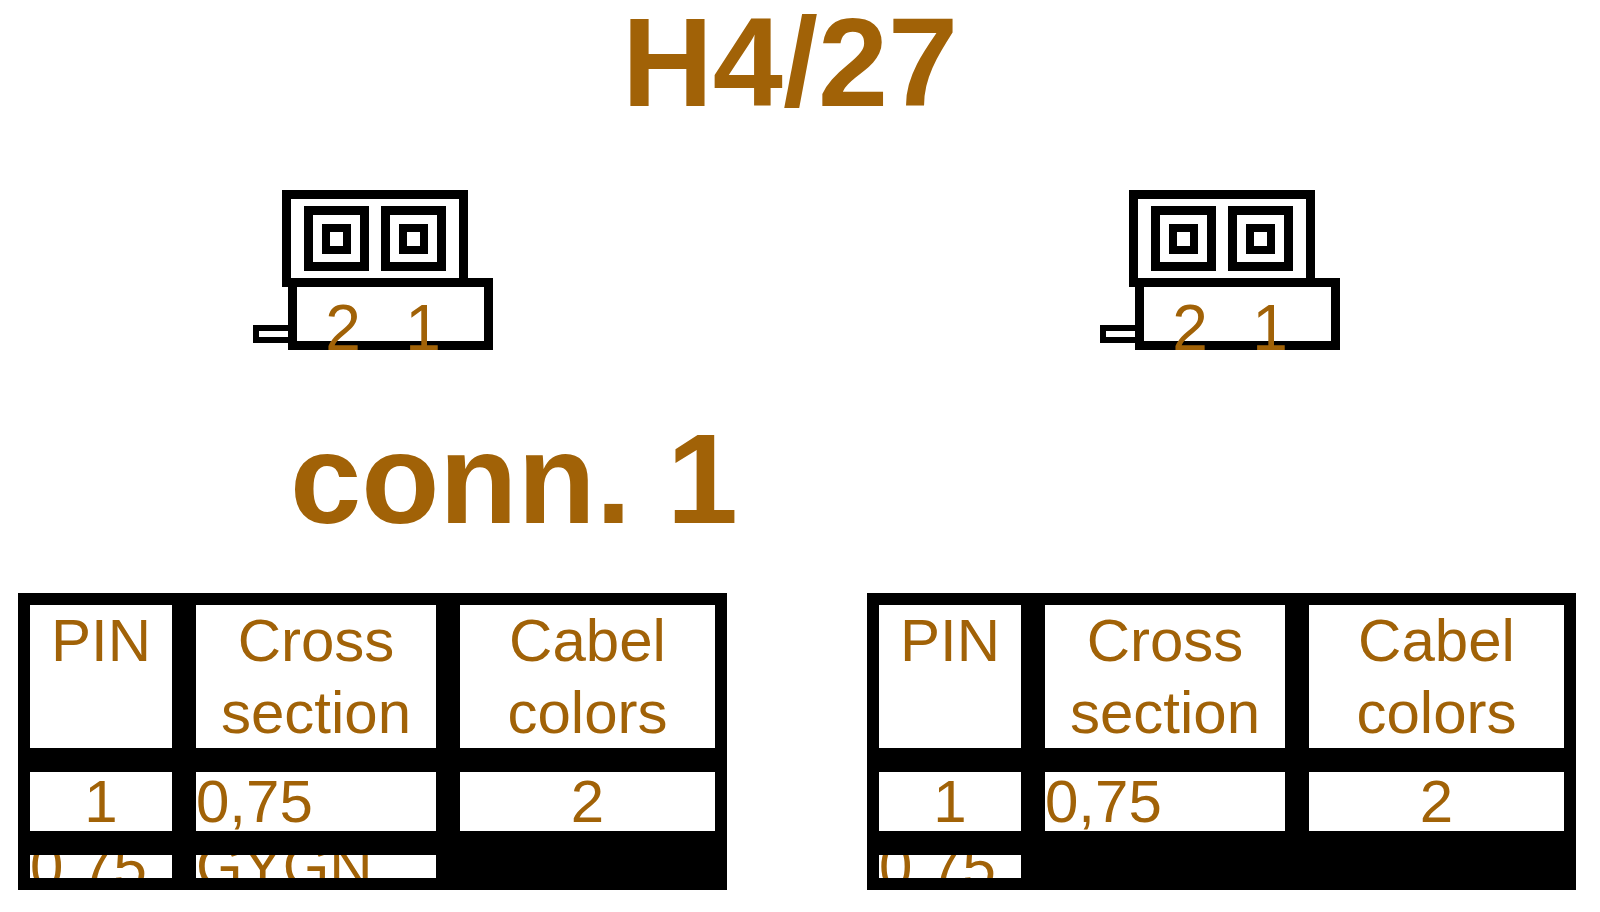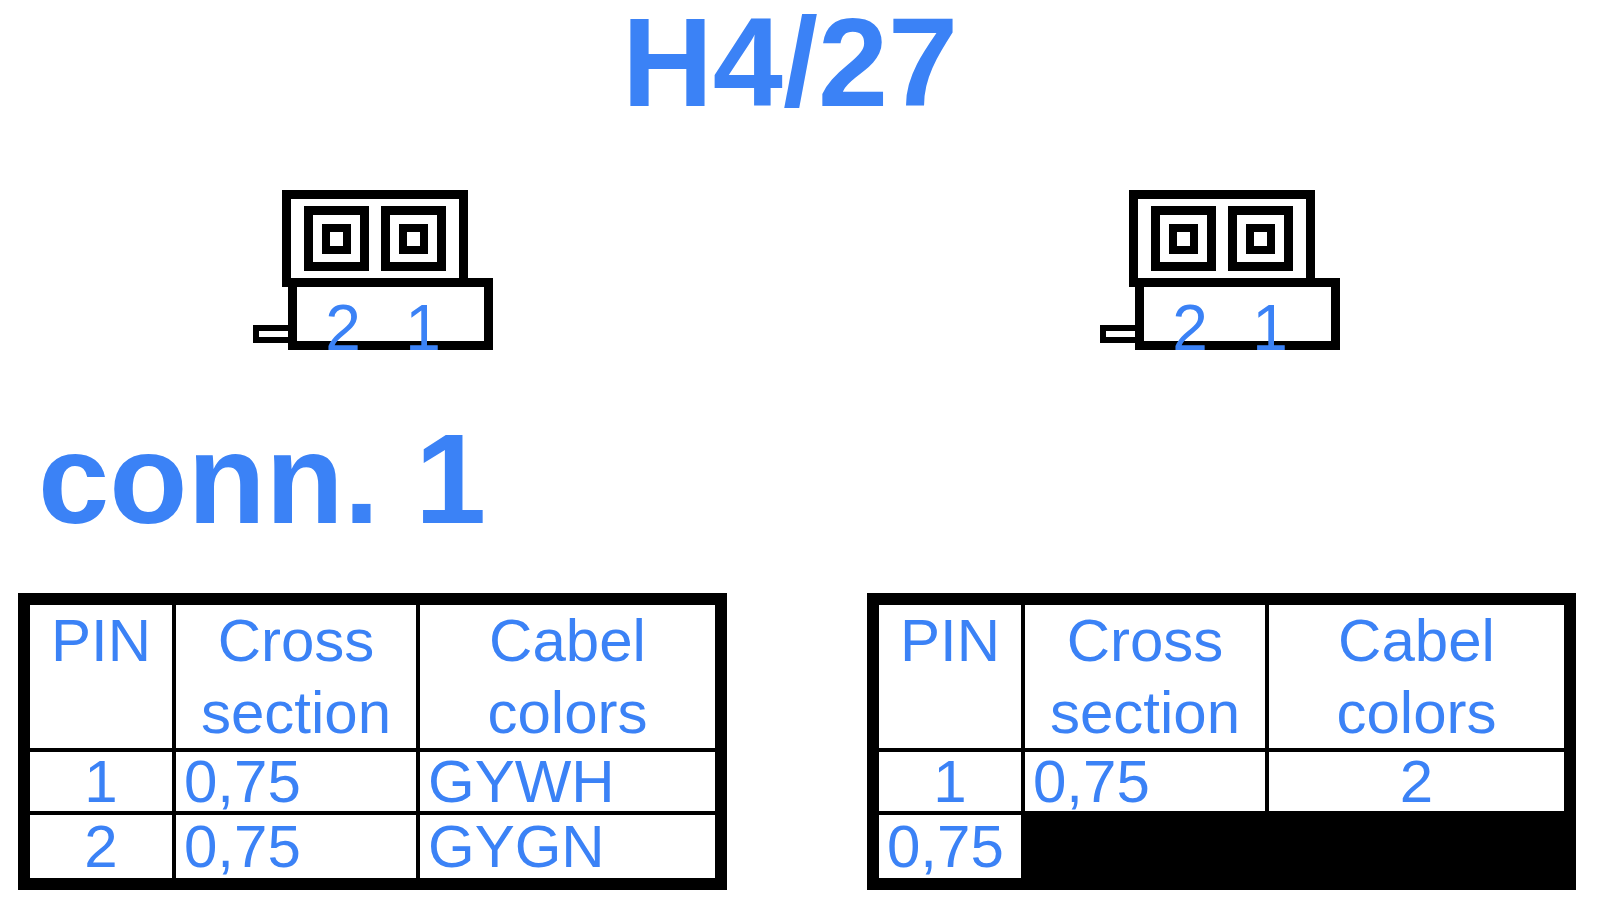--- a/index.html
+++ b/index.html
@@ -1,21 +1,21 @@
 <!DOCTYPE html>
 <html><head>
 <meta charset="utf-8">
 <style>
   html, body { margin: 0; padding: 0; background: #ffffff; }
   .canvas {
     position: relative;
     width: 1600px;
     height: 912px;
     background: #ffffff;
-    color: #3b82f6;
+    color: #a16207;
     font-family: "Liberation Sans", "DejaVu Sans", sans-serif;
     overflow: hidden;
   }
 
   
   .page-title {
     position: absolute;
     top: 0; left: 0;
     width: 1580px;
     text-align: center;
@@ -67,38 +67,38 @@
     position: absolute; left: 3px; top: 135px;
     width: 42px; height: 18px;
     border: 6px solid #000; border-right: none;
     box-sizing: border-box; background: #fff;
     z-index: 1;
   }
 
   
   .conn-label {
     position: absolute; top: 415px;
-    width: 700px; text-align: left;
+    width: 700px; text-align: right;
     font-size: 128px; font-weight: bold; line-height: 1;
     white-space: nowrap;
   }
   .conn-label-1 { left: 38px; }
   .conn-label-2 { left: 868px; }
 
   
   .pin-table {
     position: absolute; top: 593px;
     width: 709px; height: 297px;
     box-sizing: border-box;
     border: 12px solid #000;
     background: #000;
     display: grid;
     grid-template-columns: 142px 240px 1fr;
     grid-template-rows: 143px 59px 1fr;
-    gap: 4px;
+    gap: 24px;
   }
   .pin-table-1 { left: 18px; }
   .pin-table-2 { left: 867px; }
 
   .cell {
     background: #fff;
     font-size: 60px;
     line-height: 1.2;
     display: flex;
     overflow: hidden;
@@ -109,21 +109,20 @@
     text-align: center;
   }
   .cell.pin-col {
     justify-content: center;
     align-items: center;
     line-height: 1;
   }
   .cell.value {
     justify-content: flex-start;
     align-items: center;
-    padding-left: 8px;
     line-height: 1;
   }
 </style>
 </head>
 <body>
 
 <div class="canvas">
 
   <div class="page-title">H4/27</div>
 
@@ -161,21 +160,20 @@
 
   <div class="conn-label conn-label-1">conn. 1</div>
 
   <div class="pin-table pin-table-1">
     <div class="cell header">PIN</div>
     <div class="cell header">Cross section</div>
     <div class="cell header">Cabel colors</div>
 
     <div class="cell pin-col">1</div>
     <div class="cell value">0,75</div>
-    <div class="cell value">GYWH</div>
 
     <div class="cell pin-col">2</div>
     <div class="cell value">0,75</div>
     <div class="cell value">GYGN</div>
   </div>
 
   <div class="pin-table pin-table-2">
     <div class="cell header">PIN</div>
     <div class="cell header">Cross section</div>
     <div class="cell header">Cabel colors</div>

